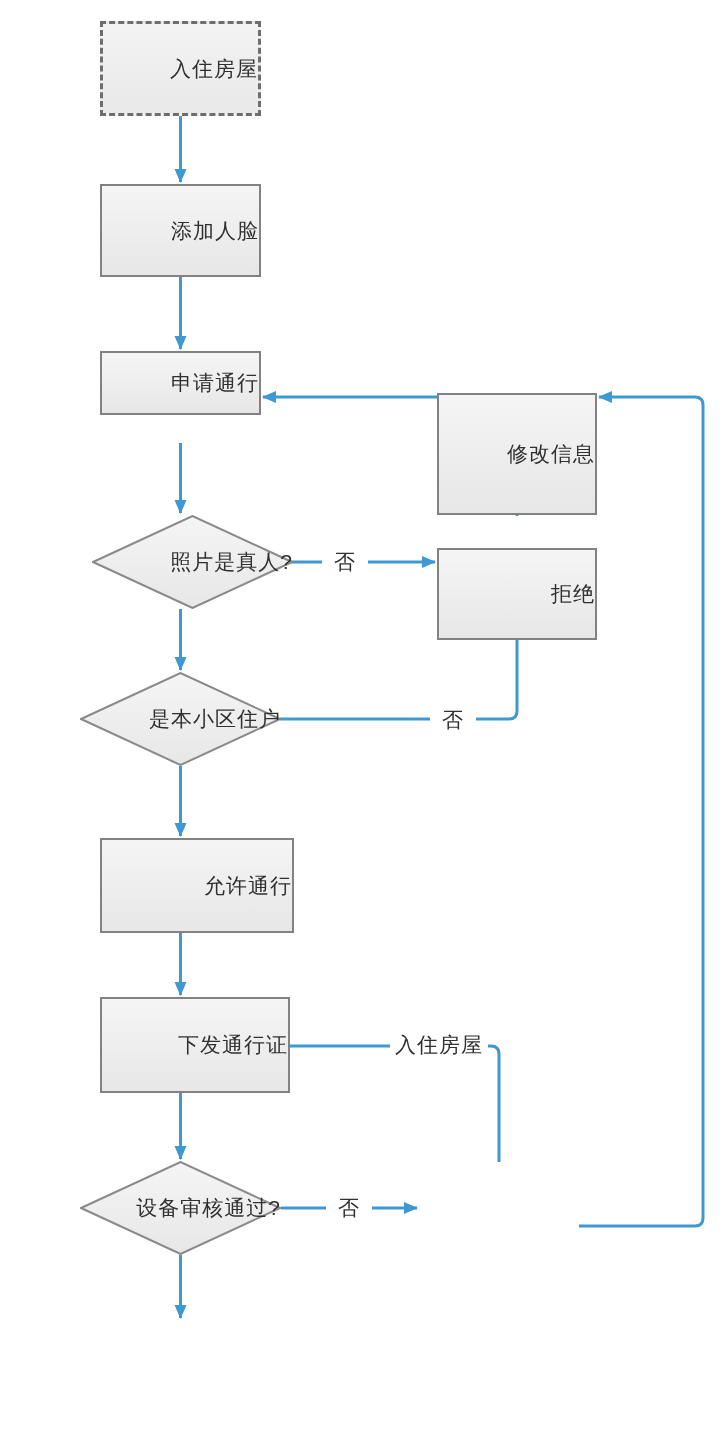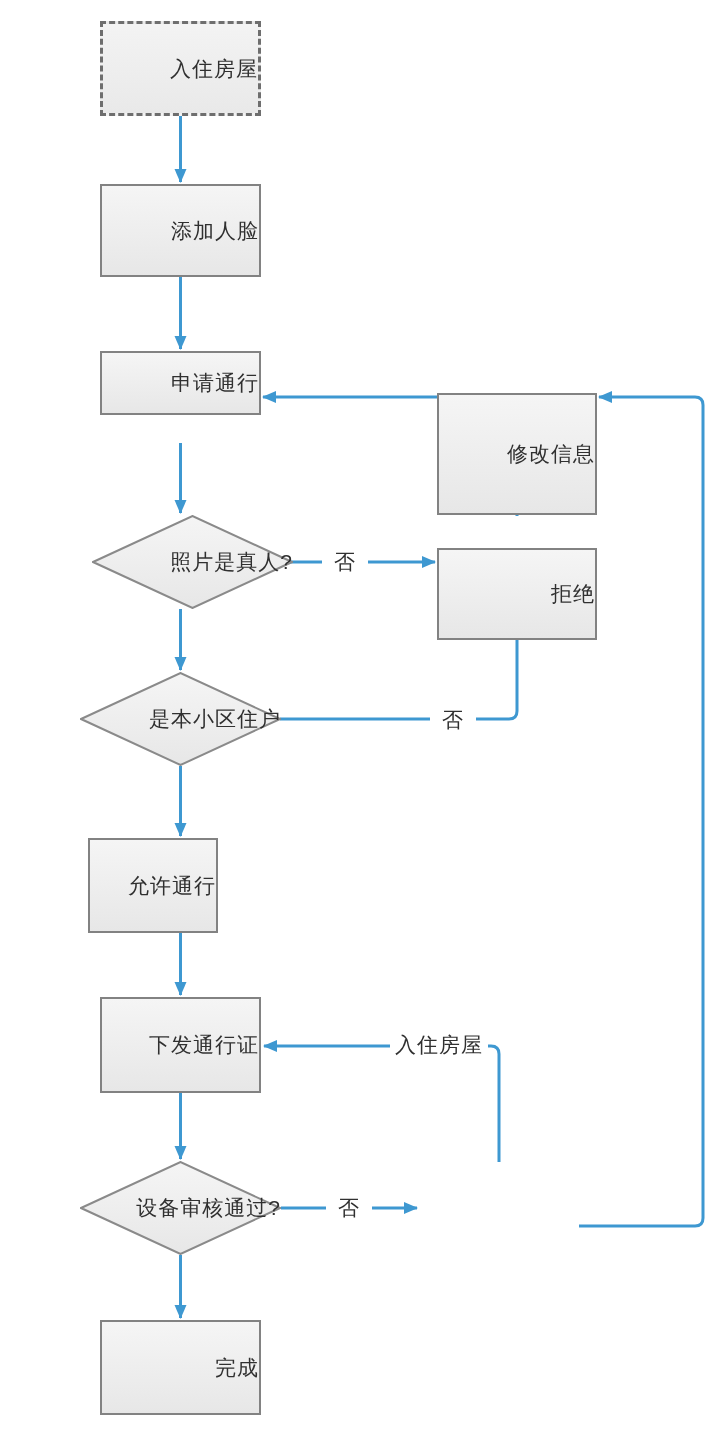--- a/index.html
+++ b/index.html
@@ -101,32 +101,29 @@
   </div>
 
   <div class="node rect" style="left:437px; top:349px; width:160px; height:122px;margin-top:44px;">
     <span class="nlabel">修改信息</span>
   </div>
 
   <div class="node rect" style="left:437px; top:516px; width:160px; height:92px;margin-top:32px;">
     <span class="nlabel">拒绝</span>
   </div>
 
-  <div class="node rect" style="left:88px; top:838px; width:130px; height:95px;">
+  <div class="node rect" style="left:100px; top:838px; width:194px; height:95px;">
     <span class="nlabel">允许通行</span>
   </div>
 
-  <div class="node rect" style="left:100px; top:997px; width:161px; height:96px;">
+  <div class="node rect" style="left:100px; top:997px; width:190px; height:96px;">
     <span class="nlabel">下发通行证</span>
   </div>
 
 
-  <div class="node rect" style="left:100px; top:1320px; width:161px; height:95px;">
-    <span class="nlabel">完成</span>
-  </div>
 
   <div class="node diamond" style="left:92px; top:515px; width:201px; height:94px;">
     <svg viewBox="0 0 201 94">
       <defs>
         <linearGradient id="dg1" x1="0" y1="0" x2="0" y2="1">
           <stop offset="0" stop-color="#f5f5f5"></stop>
             <stop offset="1" stop-color="#e7e7e7"></stop>
         </linearGradient>
       </defs>
       <polygon points="1,47 100.5,1 200,47 100.5,93" fill="url(#dg1)" stroke="#8a8a8a" stroke-width="2"></polygon>

